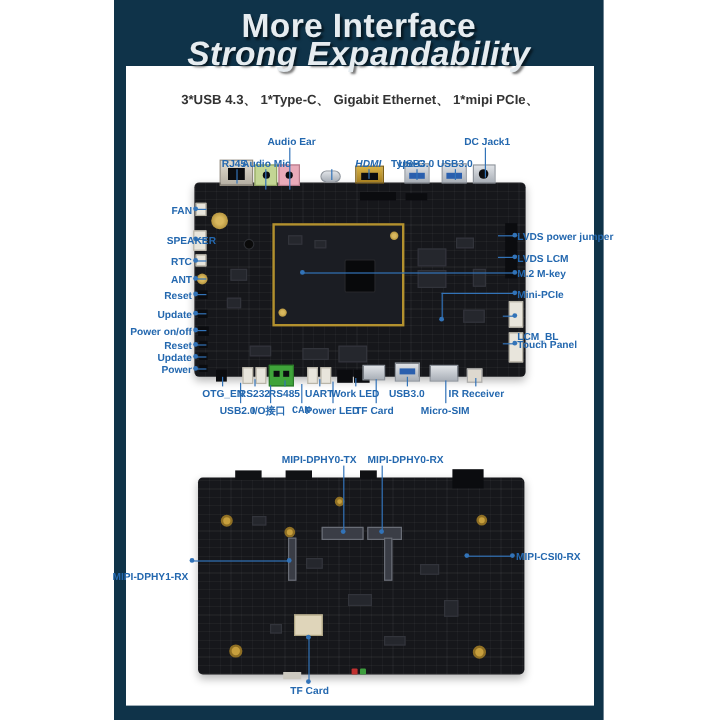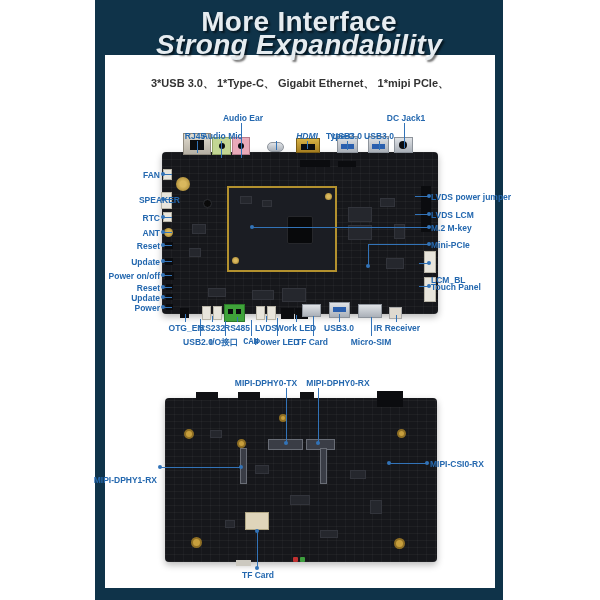--- a/index.html
+++ b/index.html
@@ -39,21 +39,21 @@
 <body>
 
 <div class="page">
   <div class="navy-card"></div>
 
   <div class="hdr hdr1">More Interface</div>
   <div class="hdr hdr2">Strong Expandability</div>
 
   <div class="panel"></div>
 
-  <div class="desc desc1">3*USB 3.0、 1*Type-C、 Gigabit Ethernet、 1*mipi PCIe、</div>
+  <div class="desc desc1">3*USB 4.3、 1*Type-C、 Gigabit Ethernet、 1*mipi PCIe、</div>
 
   <div class="board" style="left:162px;top:152px;width:276px;height:162px;">
     <div class="tex"></div>
   </div>
 
   <div class="cmp" style="left:183px;top:133px;width:28px;height:22px;background:linear-gradient(#e2dccf,#b5afa3);border:1px solid #8f897d;box-sizing:border-box;"></div>
   <div class="cmp dark" style="left:190px;top:140px;width:14px;height:10px;"></div>
   <div class="cmp" style="left:212px;top:137px;width:19px;height:18px;background:#c3d694;border:1px solid #93a566;box-sizing:border-box;"></div>
   <div class="cmp dark" style="left:219px;top:143px;width:6px;height:6px;border-radius:50%;"></div>
   <div class="cmp" style="left:232px;top:137px;width:18px;height:18px;background:#e9aab9;border:1px solid #b77c8c;box-sizing:border-box;"></div>
@@ -189,21 +189,21 @@
   <div class="lbl" style="left:431px;top:282px;">Touch Panel</div>
   <div class="hline" style="left:419px;top:286px;width:10px;"></div>
     <div class="dot" style="left:427px;top:284px;"></div>
 
   <div class="lbl lbl-c" style="left:186px;top:323px;">OTG_EN</div>
   <div class="vline" style="left:185px;top:314px;height:8px;"></div>
   <div class="lbl lbl-c" style="left:212px;top:323px;">RS232</div>
   <div class="vline" style="left:212px;top:316px;height:6px;"></div>
   <div class="lbl lbl-c" style="left:237px;top:323px;">RS485</div>
   <div class="vline" style="left:237px;top:317px;height:5px;"></div>
-  <div class="lbl lbl-c" style="left:266px;top:323px;">LVDS</div>
+  <div class="lbl lbl-c" style="left:266px;top:323px;">UART</div>
   <div class="vline" style="left:266px;top:316px;height:6px;"></div>
   <div class="lbl lbl-c" style="left:296px;top:323px;">Work LED</div>
   <div class="vline" style="left:296px;top:315px;height:7px;"></div>
   <div class="lbl lbl-c" style="left:339px;top:323px;">USB3.0</div>
   <div class="vline" style="left:339px;top:314px;height:8px;"></div>
   <div class="lbl lbl-c" style="left:397px;top:323px;">IR Receiver</div>
   <div class="vline" style="left:396px;top:315px;height:7px;"></div>
 
   <div class="lbl lbl-c" style="left:198px;top:337px;">USB2.0</div>
   <div class="vline" style="left:200px;top:319px;height:17px;"></div>

